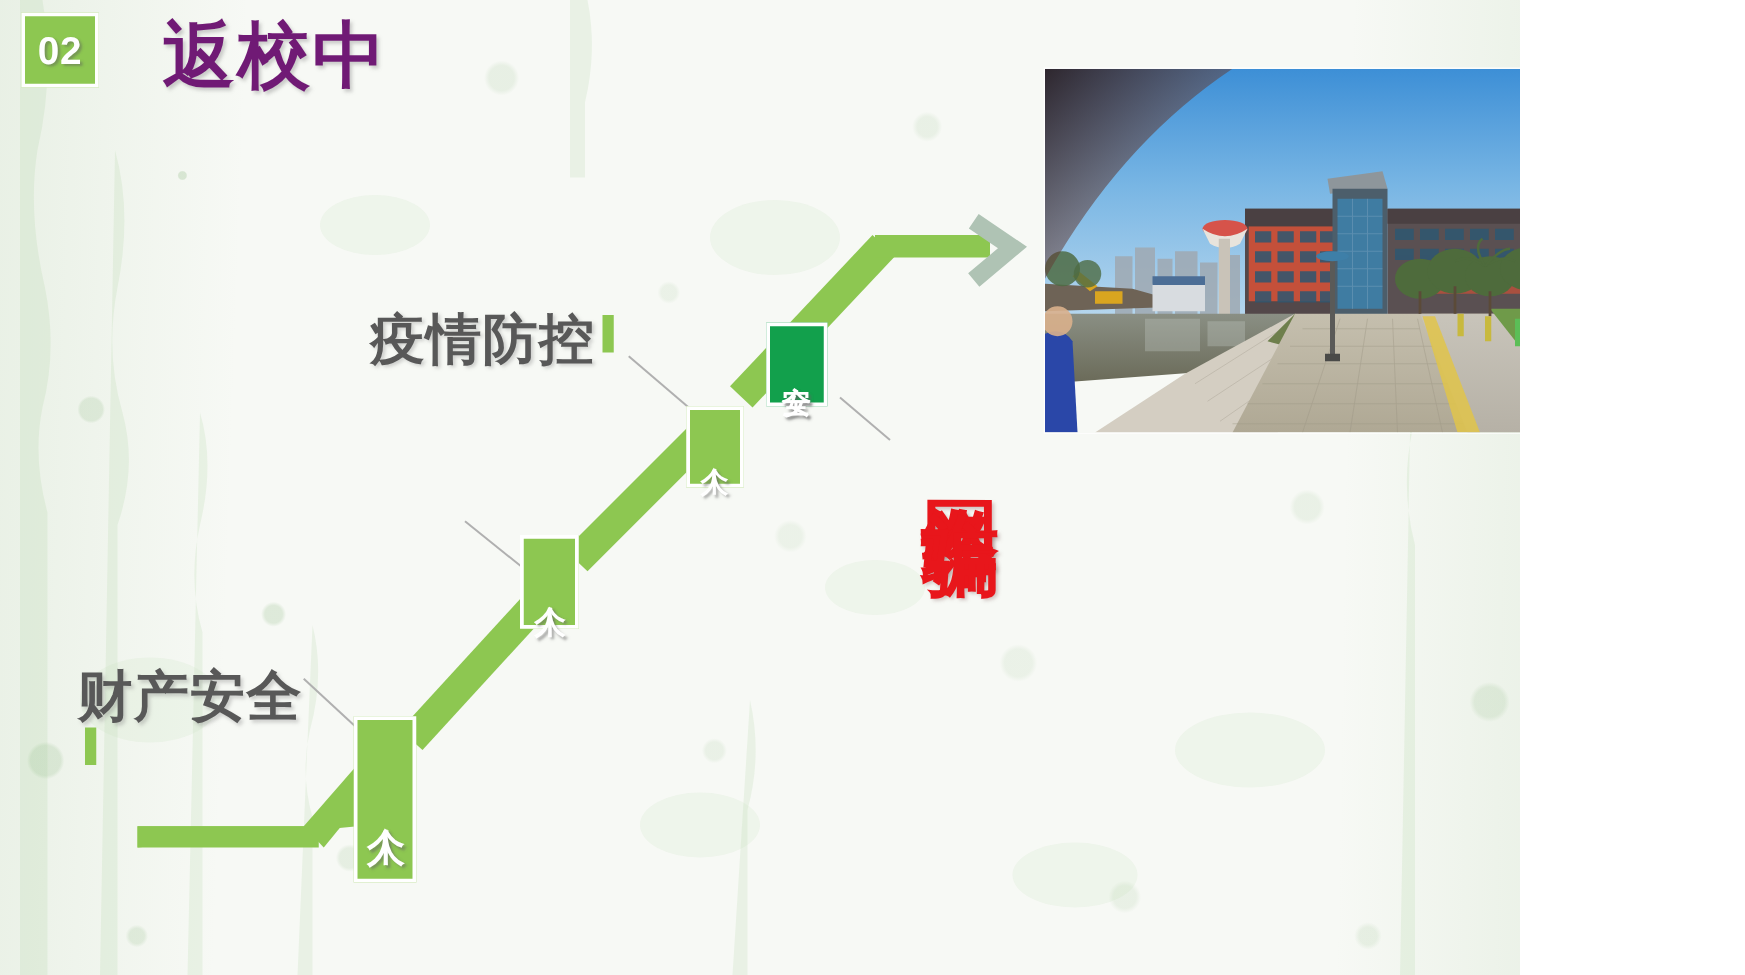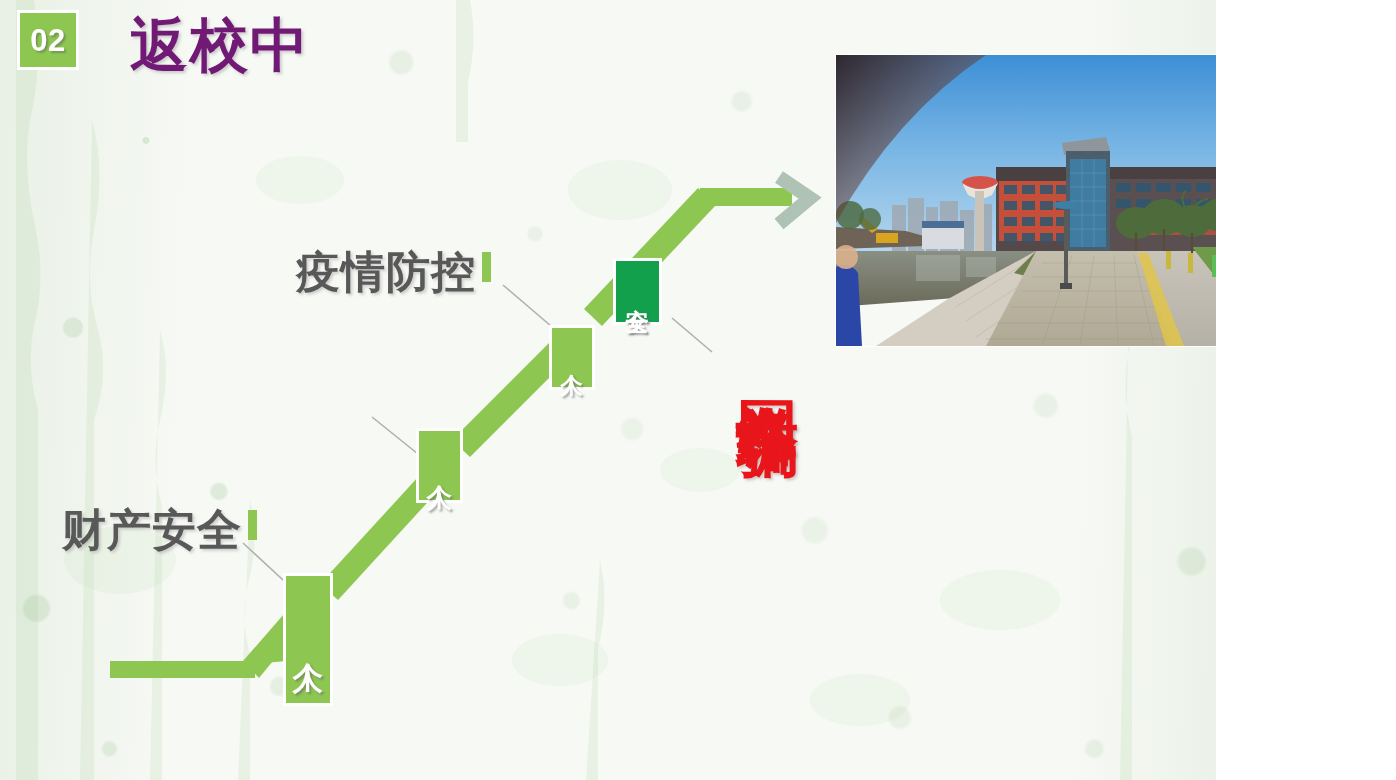--- a/index.html
+++ b/index.html
@@ -238,21 +238,21 @@
   </div>
 
   <div class="step-block blk-green" style="left:549px; top:325px; width:46px; height:65px;">
     <span class="vtext" style="font-size:22px;">个人</span>
   </div>
 
   <div class="step-block blk-dark" style="left:613px; top:258px; width:49px; height:67px;">
     <span class="vtext" style="font-size:23px;">安全</span>
   </div>
 
-  <div class="step-label" style="left:62px; top:508px;">
+  <div class="step-label" style="left:62px; top:536px;flex-direction:column;">
     <span class="lbl-text">财产安全</span>
     <span class="accent-bar"></span>
   </div>
 
 
   <div class="step-label" style="left:296px; top:250px;">
     <span class="lbl-text">疫情防控</span>
     <span class="accent-bar"></span>
   </div>
 

